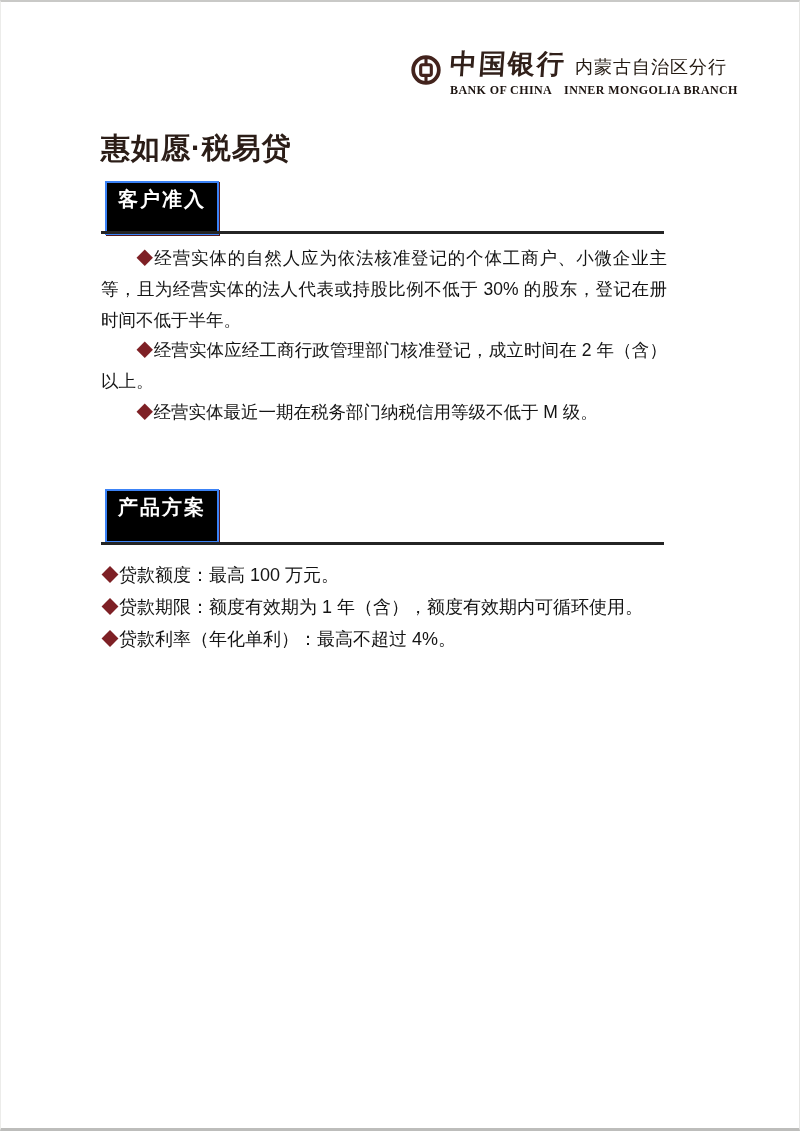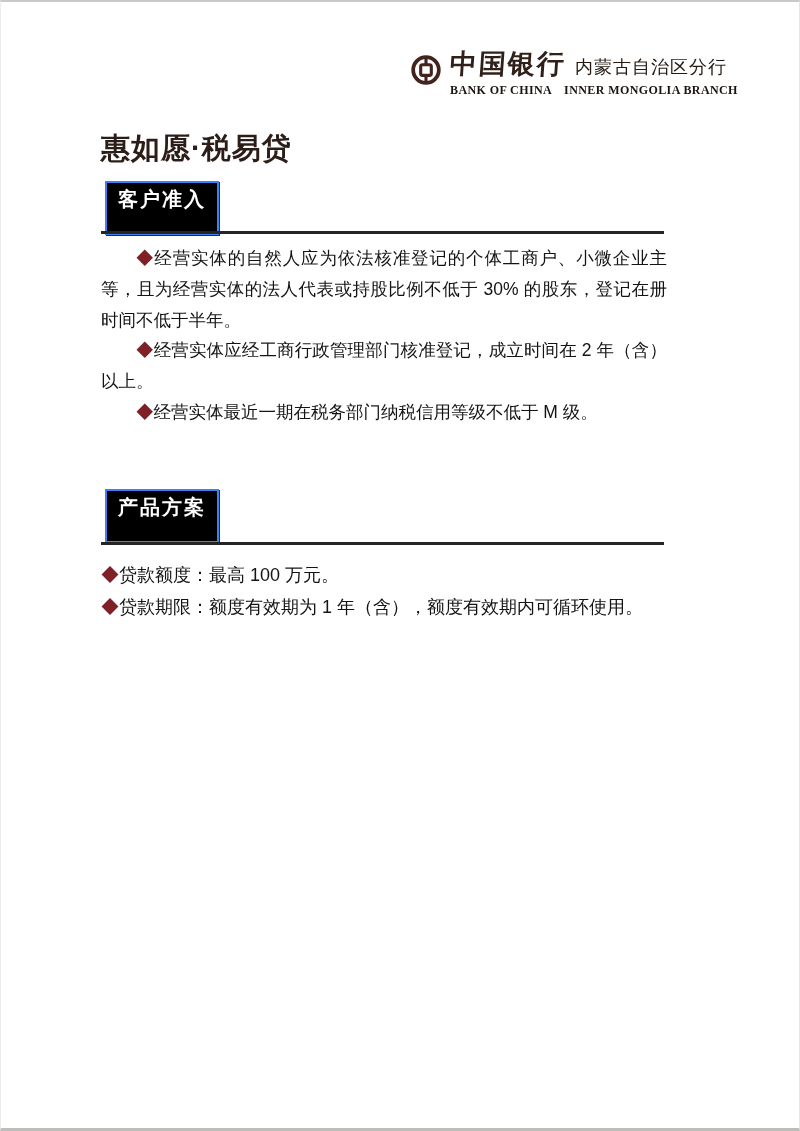--- a/index.html
+++ b/index.html
@@ -113,15 +113,16 @@
     <p><span class="dm">◆</span><span>经营实体应经工商行政管理部门核准登记，成立时间在 2 年（含）以上。</span></p>
     <p><span class="dm">◆</span><span>经营实体最近一期在税务部门纳税信用等级不低于 M 级。</span></p>
   </div>
 
   <div class="sec-head second">产品方案</div>
   <div class="rule second"></div>
 
   <div class="list list-2">
     <p><span class="dm">◆</span><span>贷款额度：最高 100 万元。</span></p>
     <p><span class="dm">◆</span><span>贷款期限：额度有效期为 1 年（含），额度有效期内可循环使用。</span></p>
+    <p><span class="dm">◆</span><span>贷款利率（年化单利）：最高不超过 4%。</span></p>
   </div>
 
 </div>
 
 </body></html>

